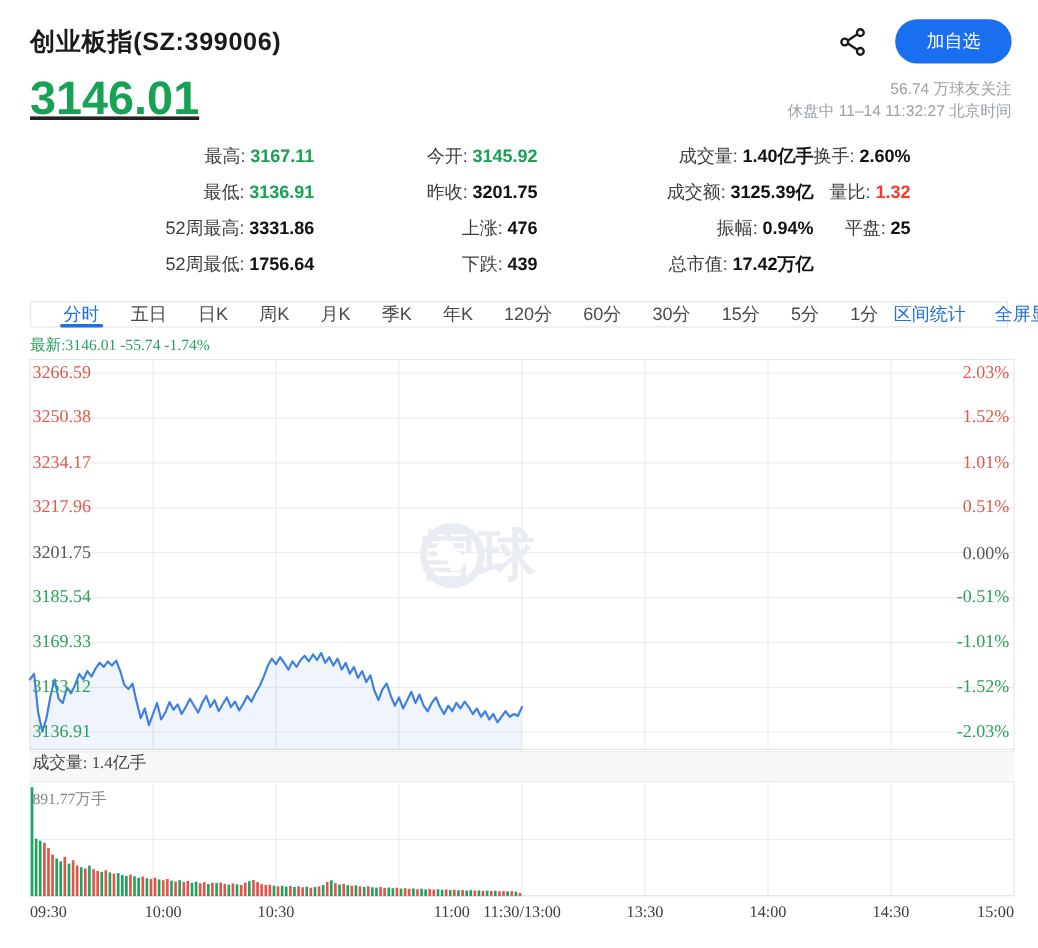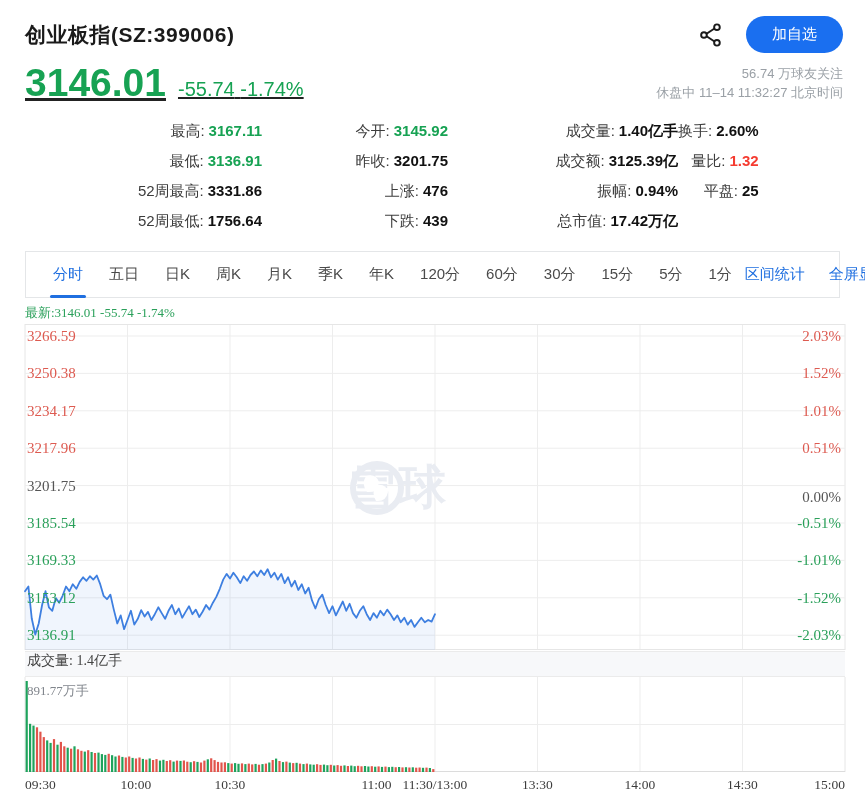--- a/index.html
+++ b/index.html
@@ -26,21 +26,21 @@
   .stat-col{display:flex;flex-direction:column;}
   .stat-col:nth-child(1){width:237px;}
   .stat-col:nth-child(2){width:186px;}
   .stat-col:nth-child(3){width:230px;}
   .stat{font-size:15px;line-height:30px;color:#3c3c3c;white-space:nowrap;text-align:right;}
   .stat b{color:#111;font-weight:700;margin-left:4px;}
   .stat b.v-green{color:#17a253;}
   .stat b.v-red{color:#f53b30;}
 
   
-  .tabs{margin:15px 25px 0 25px;height:47px;border:1px solid #e4e6e8;display:flex;align-items:center;
+  .tabs{margin:15px 25px 0 25px;height:22px;border:1px solid #e4e6e8;display:flex;align-items:center;
     padding:0 14px;gap:0;box-sizing:border-box;}
   .tab{font-size:15px;color:#4a4a4a;height:100%;display:flex;align-items:center;padding:0 13px;
     position:relative;cursor:pointer;white-space:nowrap;}
   .tab.active{color:#1f6fe0;}
   .tab.active::after{content:'';position:absolute;left:10px;right:10px;bottom:-1px;height:3px;
     background:#1f6fe0;border-radius:2px;}
   .tab-links{margin-left:auto;display:flex;gap:24px;}
   .tab-link{font-size:15px;color:#1f6fe0;cursor:pointer;white-space:nowrap;}
 
   
@@ -84,21 +84,20 @@
             <line x1="7.9" y1="13.2" x2="15.2" y2="18"></line>
         </g>
       </svg>
       <button class="follow-btn">加自选</button>
     </div>
   </div>
 
   <div class="quote">
     <div class="px-group">
       <span class="px">3146.01</span>
-      <span class="chg"><span>-55.74</span> <span>-1.74%</span></span>
     </div>
     <div class="quote-right">
       <div>56.74 万球友关注</div>
       <div>休盘中 11–14 11:32:27 北京时间</div>
     </div>
   </div>
 
   <div class="stats" id="stats">
       <div class="stat-col">
         <div class="stat">最高:<b class="v-green">3167.11</b></div>
@@ -330,21 +329,21 @@
       <div class="ylab left y-up" style="top: 117.2px;">3217.96</div>
       <div class="ylab left y-zero" style="top: 154.6px;">3201.75</div>
       <div class="ylab left y-down" style="top: 192px;">3185.54</div>
       <div class="ylab left y-down" style="top: 229.4px;">3169.33</div>
       <div class="ylab left y-down" style="top: 266.8px;">3153.12</div>
       <div class="ylab left y-down" style="top: 304.2px;">3136.91</div>
       <div class="ylab right y-up" style="top: 5px;">2.03%</div>
       <div class="ylab right y-up" style="top: 42.4px;">1.52%</div>
       <div class="ylab right y-up" style="top: 79.8px;">1.01%</div>
       <div class="ylab right y-up" style="top: 117.2px;">0.51%</div>
-      <div class="ylab right y-zero" style="top: 166px;">0.00%</div>
+      <div class="ylab right y-zero" style="top: 156px;">0.00%</div>
       <div class="ylab right y-down" style="top: 192px;">-0.51%</div>
       <div class="ylab right y-down" style="top: 229.4px;">-1.01%</div>
       <div class="ylab right y-down" style="top: 266.8px;">-1.52%</div>
       <div class="ylab right y-down" style="top: 304.2px;">-2.03%</div>
       <div class="xlab" style="left: 25px;">09:30</div>
       <div class="xlab" style="left: 136px; transform: translateX(-50%);">10:00</div>
       <div class="xlab" style="left: 230px; transform: translateX(-50%);">10:30</div>
       <div class="xlab" style="left: 332.5px; transform: translateX(-50%); margin-left: 44px;">11:00</div>
       <div class="xlab" style="left: 435px; transform: translateX(-50%);">11:30/13:00</div>
       <div class="xlab" style="left: 537.5px; transform: translateX(-50%);">13:30</div>

